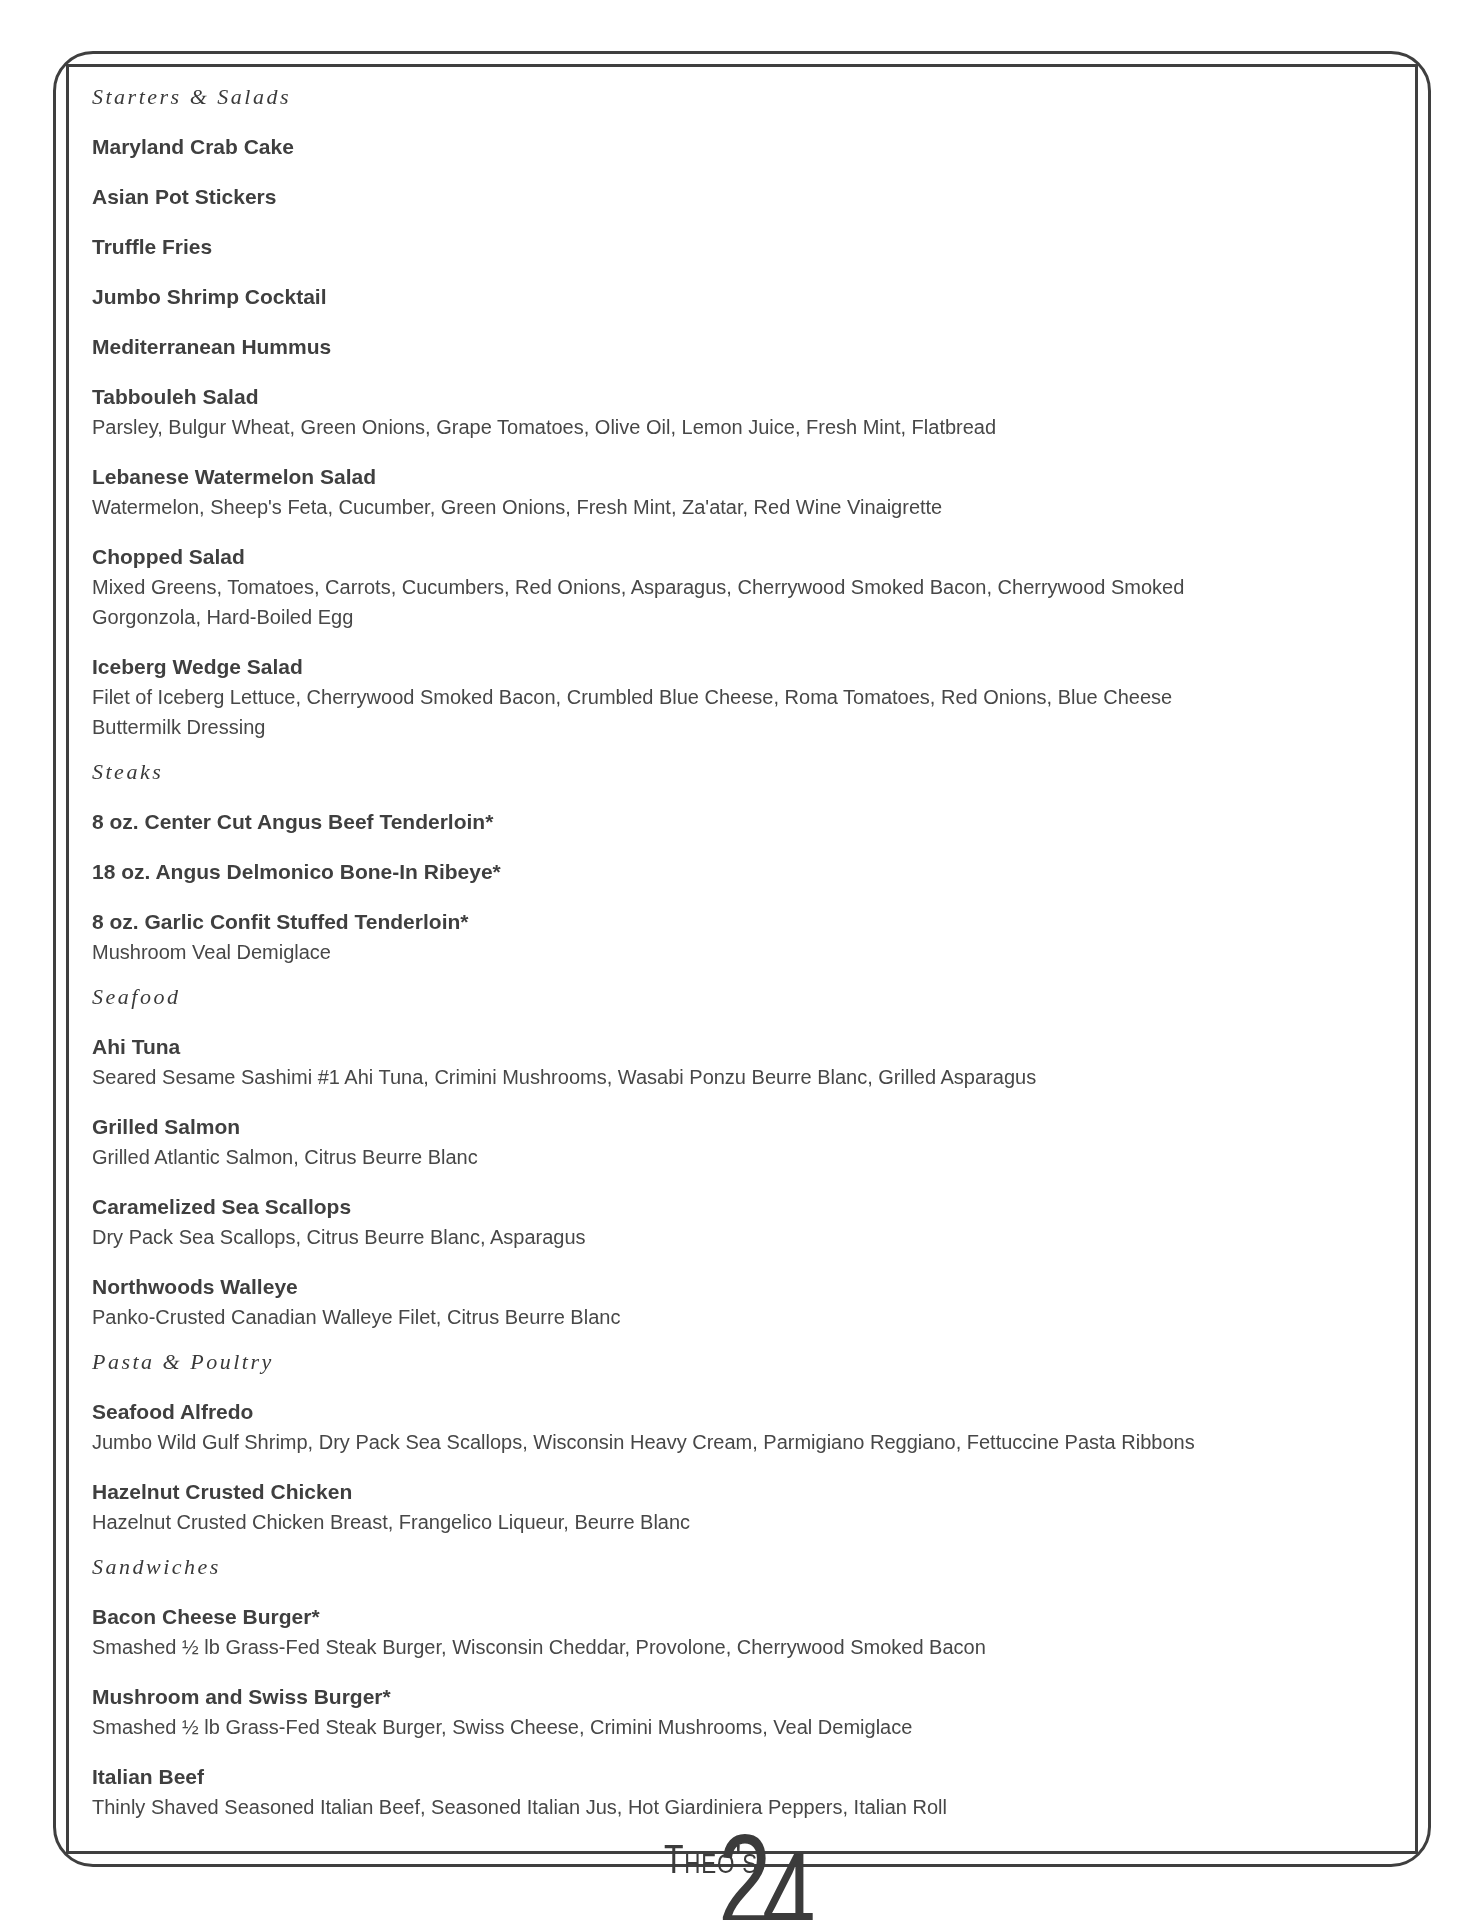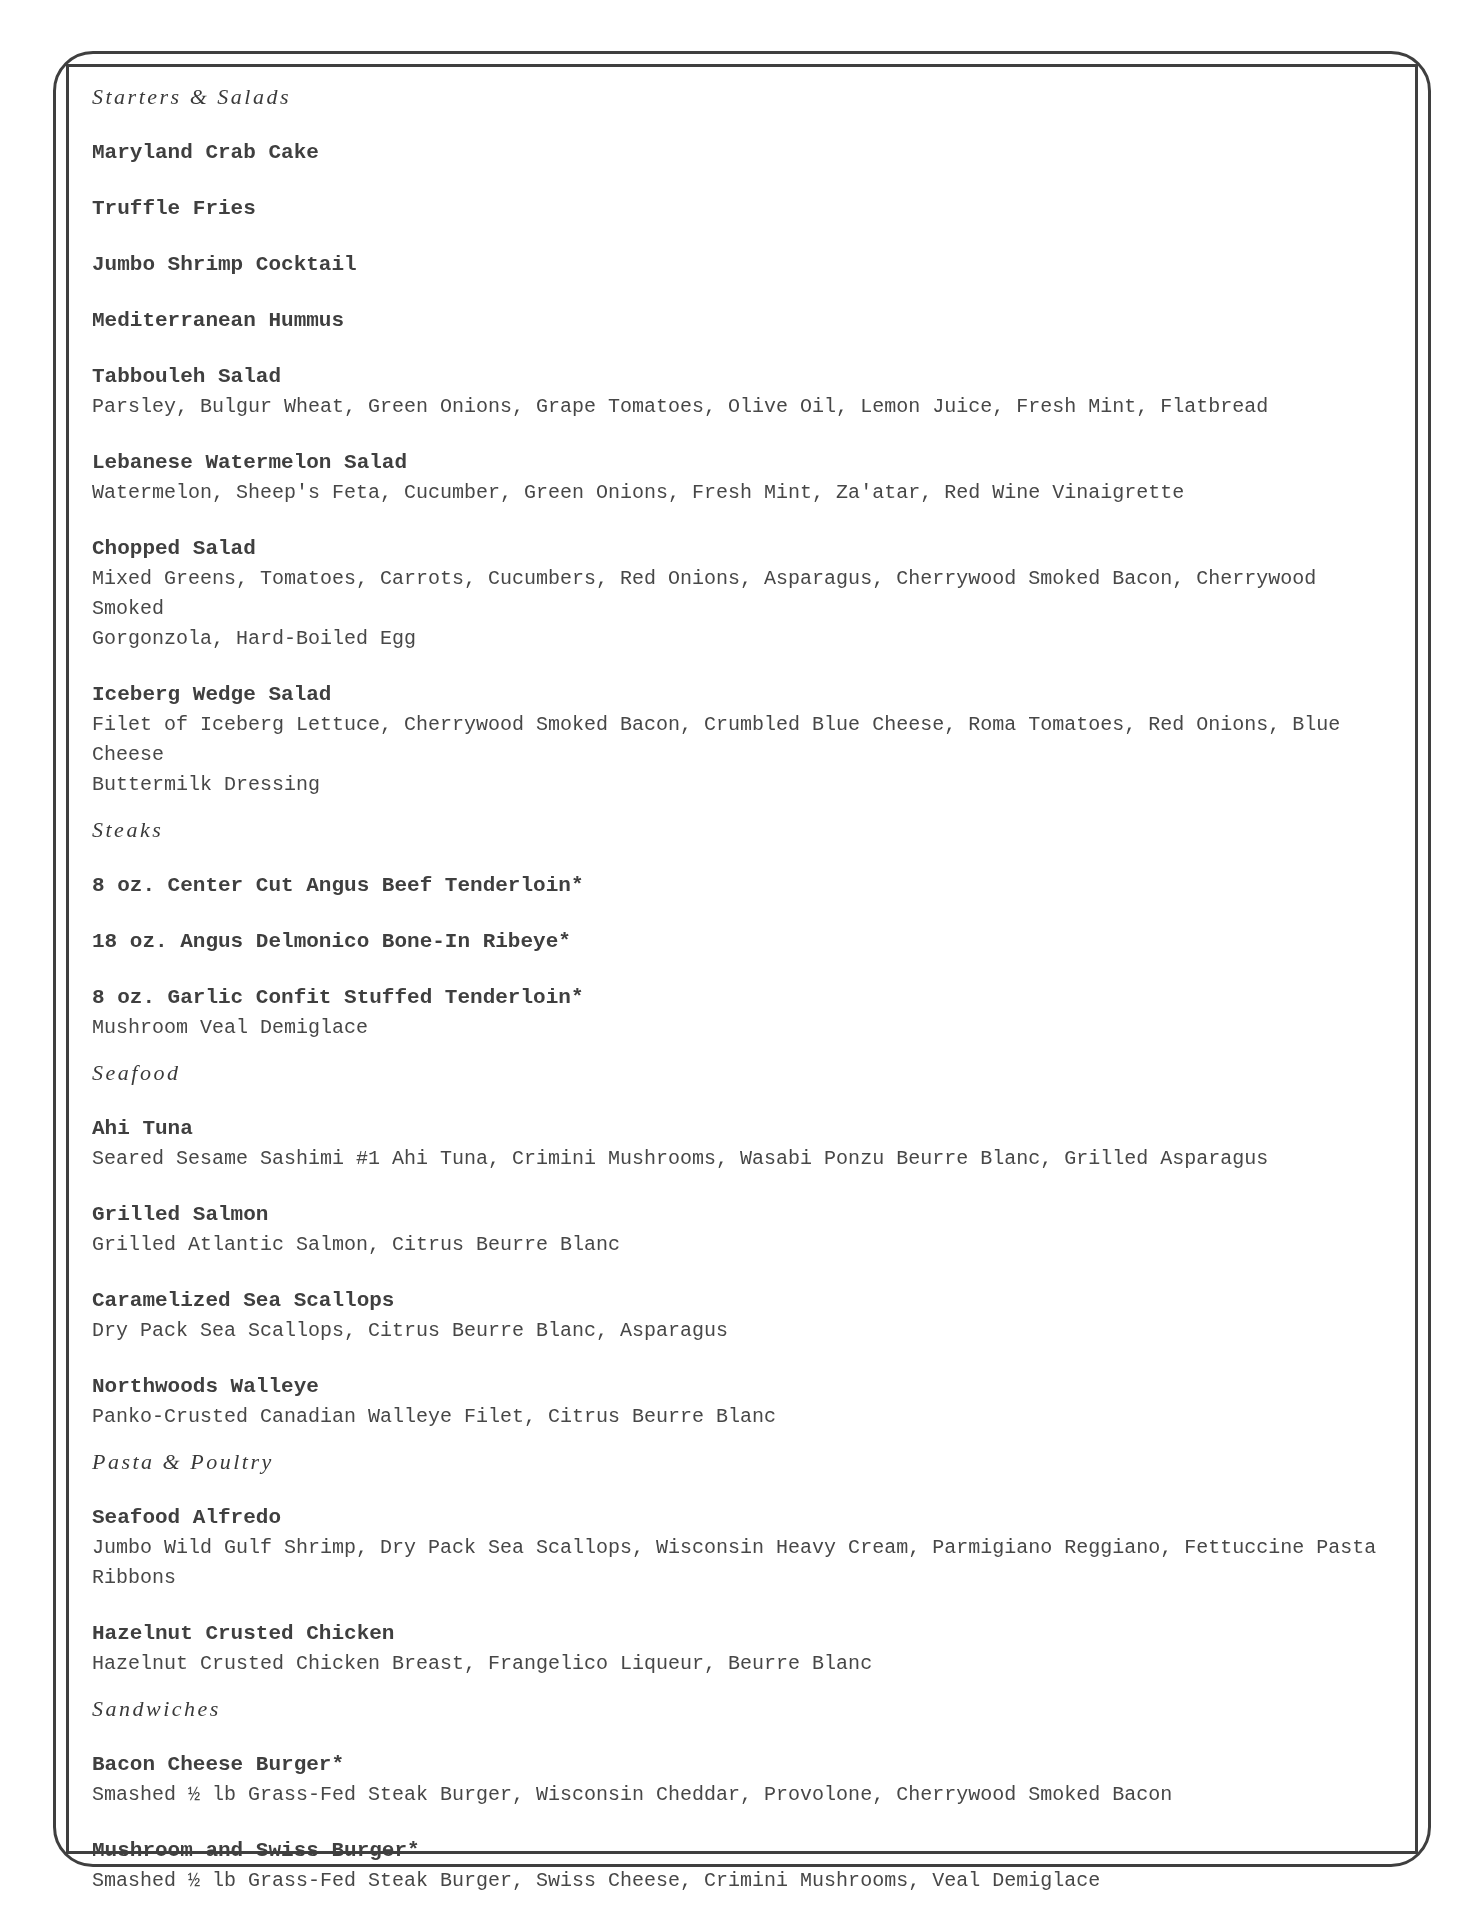--- a/index.html
+++ b/index.html
@@ -33,21 +33,21 @@
   .section-heading {
     font-family: "Liberation Serif", serif;
     font-style: italic;
     font-weight: 400;
     font-size: 22px;
     letter-spacing: 2.5px;
     color: #3a3a3a;
     line-height: 30px;
     margin: 15px 0 0 0;
   }
-  .menu-item { margin-top: 26px; font-family: Liberation Mono, monospace; }
+  .menu-item { margin-top: 20px; }
   .item-name {
     font-size: 21px;
     font-weight: 700;
     line-height: 30px;
     color: #3f3f3f;
   }
   .item-desc {
     font-size: 20px;
     font-weight: 400;
     line-height: 30px;
@@ -105,20 +105,23 @@
   <rect x="67.5" y="65.5" width="1349" height="1787" fill="none" stroke="#3f3f3f" stroke-width="3"></rect>
 </svg>
 
 <main class="content">
   <div id="menu-sections">
       <h2 class="section-heading">Starters &amp; Salads</h2>
       <div class="menu-item">
         <div class="item-name">Maryland Crab Cake</div>
       </div>
       <div class="menu-item">
+        <div class="item-name">Asian Pot Stickers</div>
+      </div>
+      <div class="menu-item">
         <div class="item-name">Truffle Fries</div>
       </div>
       <div class="menu-item">
         <div class="item-name">Jumbo Shrimp Cocktail</div>
       </div>
       <div class="menu-item">
         <div class="item-name">Mediterranean Hummus</div>
       </div>
       <div class="menu-item">
         <div class="item-name">Tabbouleh Salad</div>

